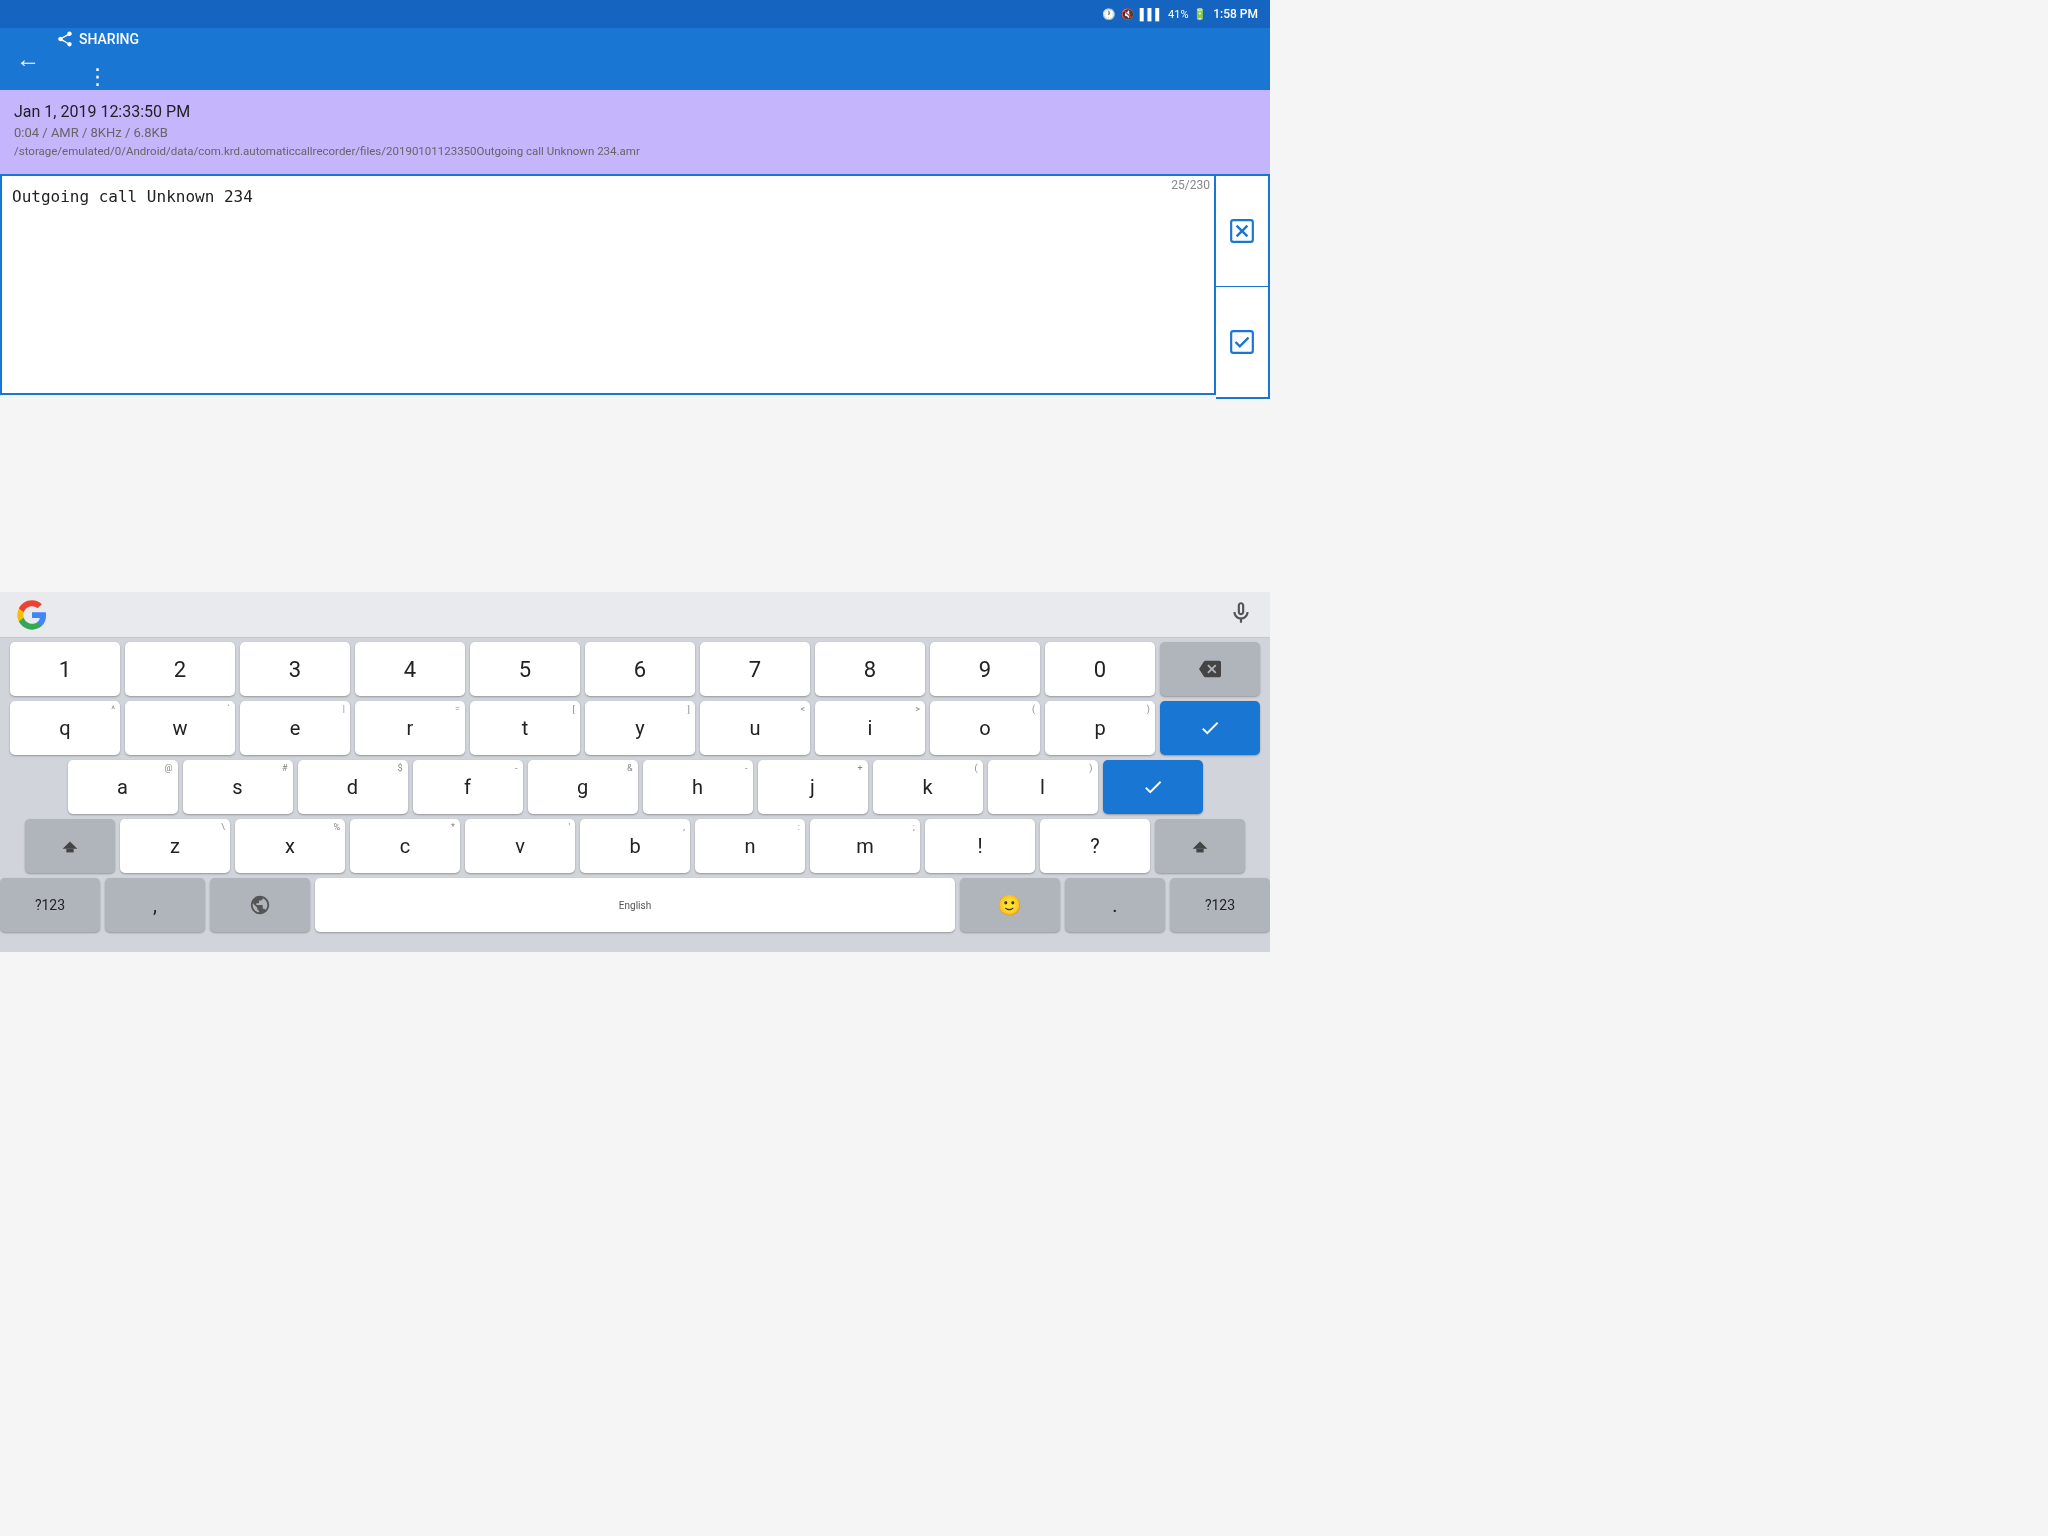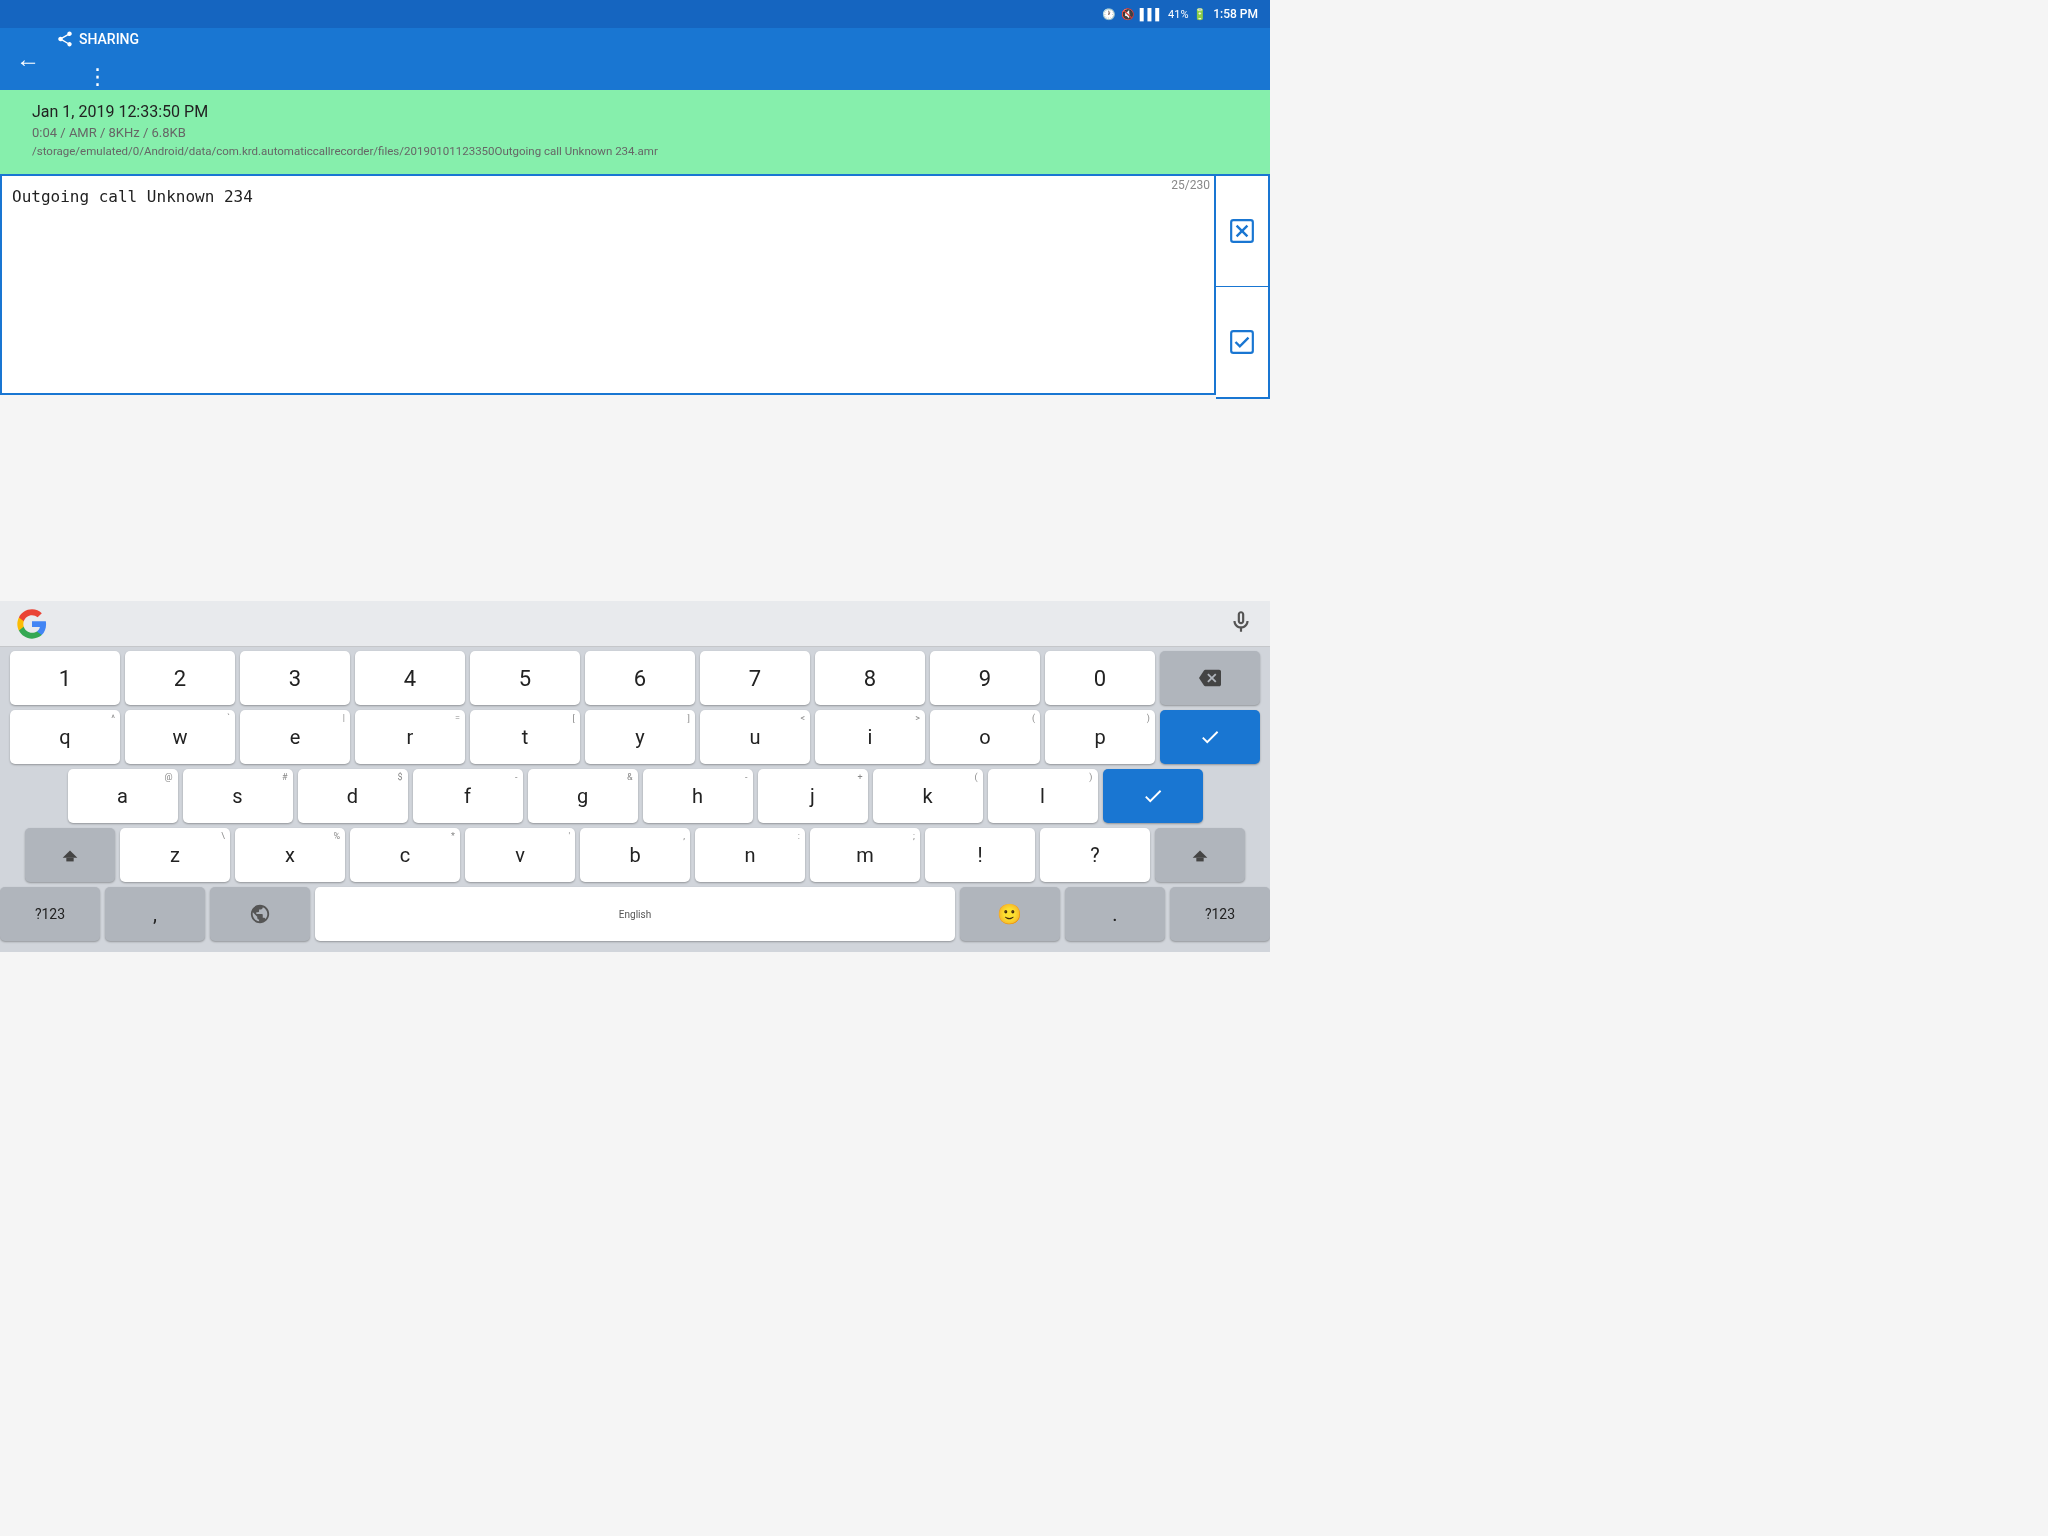--- a/index.html
+++ b/index.html
@@ -74,22 +74,22 @@
       cursor: pointer;
     }
     .more-btn {
       color: white;
       font-size: 22px;
       cursor: pointer;
     }
 
     
     .content-area {
-      background: #86efac;
-      padding: 12px 14px 8px 32px;
+      background: #c4b5fd;
+      padding: 12px 14px 8px 14px;
     }
     .meta-date {
       font-size: 16px;
       color: #222;
       margin-bottom: 4px;
     }
     .meta-info {
       font-size: 13px;
       color: #666;
       margin-bottom: 4px;
@@ -206,21 +206,21 @@
       font-size: 10px;
       color: #555;
     }
     .key.num-key {
       font-size: 22px;
     }
     .bottom-row {
       display: flex;
       justify-content: center;
       gap: 5px;
-      margin-bottom: 11px;
+      margin-bottom: 20px;
     }
   </style>
 </head>
 <body>
 
 <div class="status-bar">
   <div class="status-bar-icons">
     <span>🕐</span>
     <span>🔇</span>
     <span>▌▌▌</span>

